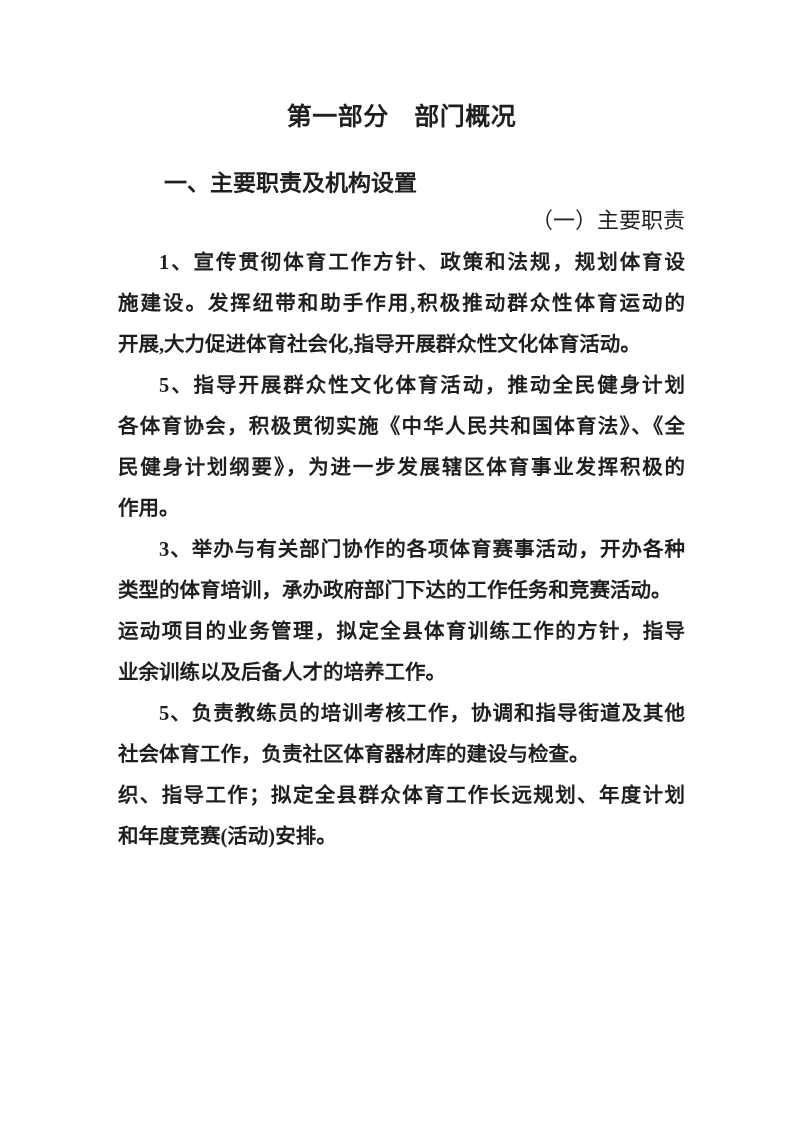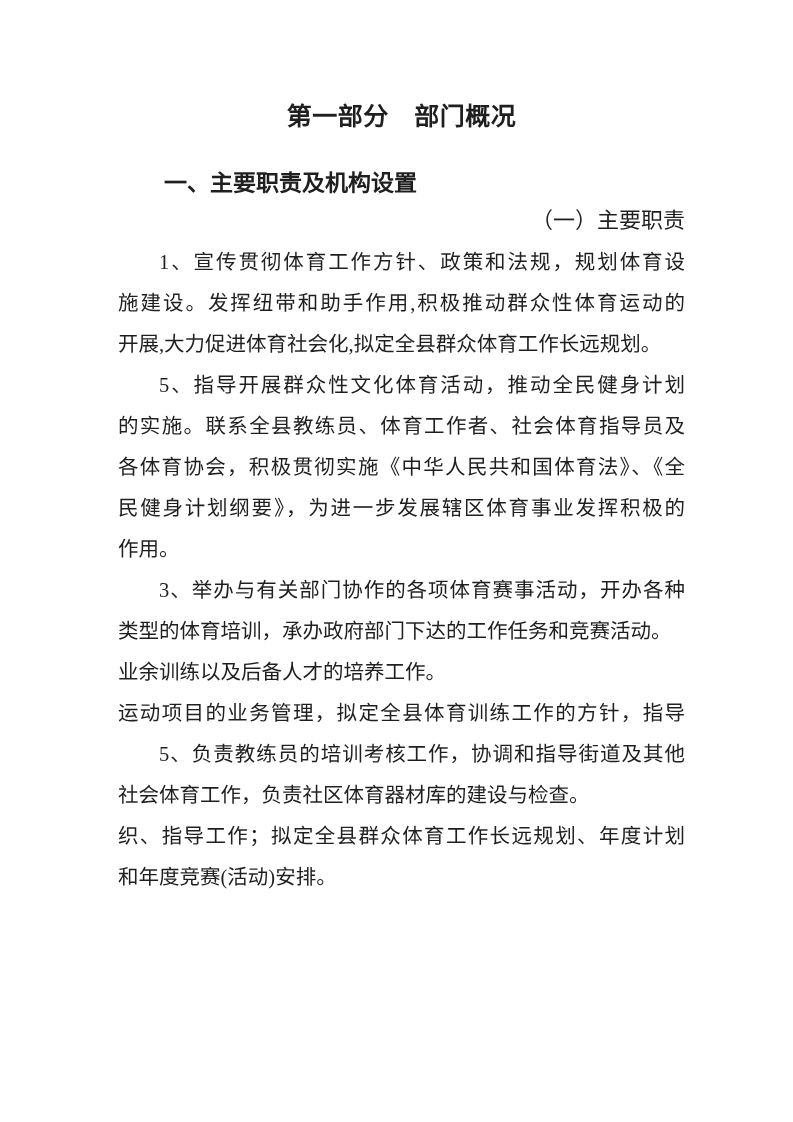--- a/index.html
+++ b/index.html
@@ -38,20 +38,21 @@
   }
   .subsection-heading {
     font-size: 22px;
     line-height: 42px;
     font-weight: 400;
     text-indent: 1em;
     text-align: right;
   }
   .para {
     margin: 0;
+    font-weight: bold;
   }
   .para .line {
     font-size: 20.5px;
     line-height: 41px;
     text-align: justify;
     text-align-last: justify;
     white-space: nowrap;
   }
   .para .line.first {
     text-indent: 2em;
@@ -65,36 +66,35 @@
 
 <div class="page">
   <div class="content">
     <div class="doc-title">第一部分　部门概况</div>
     <div class="section-heading">一、主要职责及机构设置</div>
     <div class="subsection-heading">（一）主要职责</div>
     <div>
         <div class="para">
           <div class="line first">1、宣传贯彻体育工作方针、政策和法规，规划体育设</div>
           <div class="line">施建设。发挥纽带和助手作用,积极推动群众性体育运动的</div>
-          <div class="line last">开展,大力促进体育社会化,拟定全县群众体育工作长远规划。</div>
+          <div class="line last">开展,大力促进体育社会化,指导开展群众性文化体育活动。</div>
         </div>
         <div class="para">
           <div class="line first">5、指导开展群众性文化体育活动，推动全民健身计划</div>
-          <div class="line">的实施。联系全县教练员、体育工作者、社会体育指导员及</div>
           <div class="line">各体育协会，积极贯彻实施《中华人民共和国体育法》、《全</div>
           <div class="line">民健身计划纲要》，为进一步发展辖区体育事业发挥积极的</div>
           <div class="line last">作用。</div>
         </div>
         <div class="para">
           <div class="line first">3、举办与有关部门协作的各项体育赛事活动，开办各种</div>
           <div class="line last">类型的体育培训，承办政府部门下达的工作任务和竞赛活动。</div>
         </div>
         <div class="para">
+          <div class="line">运动项目的业务管理，拟定全县体育训练工作的方针，指导</div>
           <div class="line last">业余训练以及后备人才的培养工作。</div>
-          <div class="line">运动项目的业务管理，拟定全县体育训练工作的方针，指导</div>
         </div>
         <div class="para">
           <div class="line first">5、负责教练员的培训考核工作，协调和指导街道及其他</div>
           <div class="line last">社会体育工作，负责社区体育器材库的建设与检查。</div>
         </div>
         <div class="para">
           <div class="line">织、指导工作；拟定全县群众体育工作长远规划、年度计划</div>
           <div class="line last">和年度竞赛(活动)安排。</div>
         </div>
       </div>

